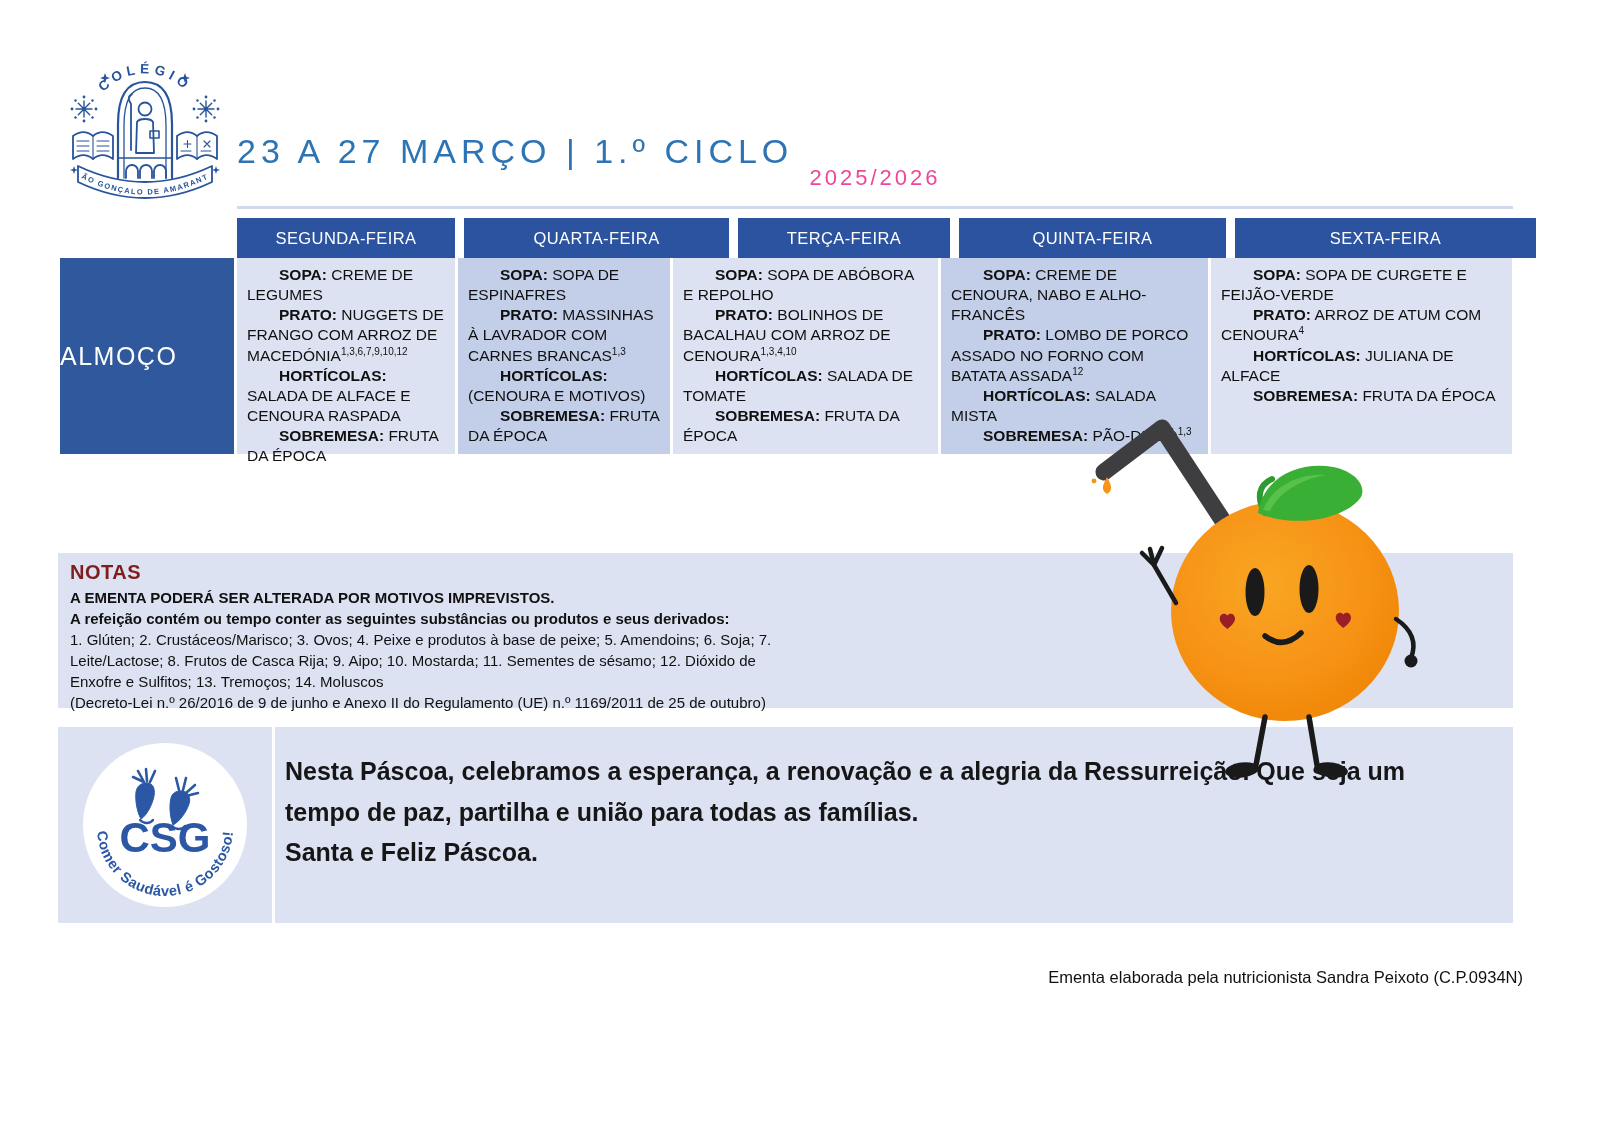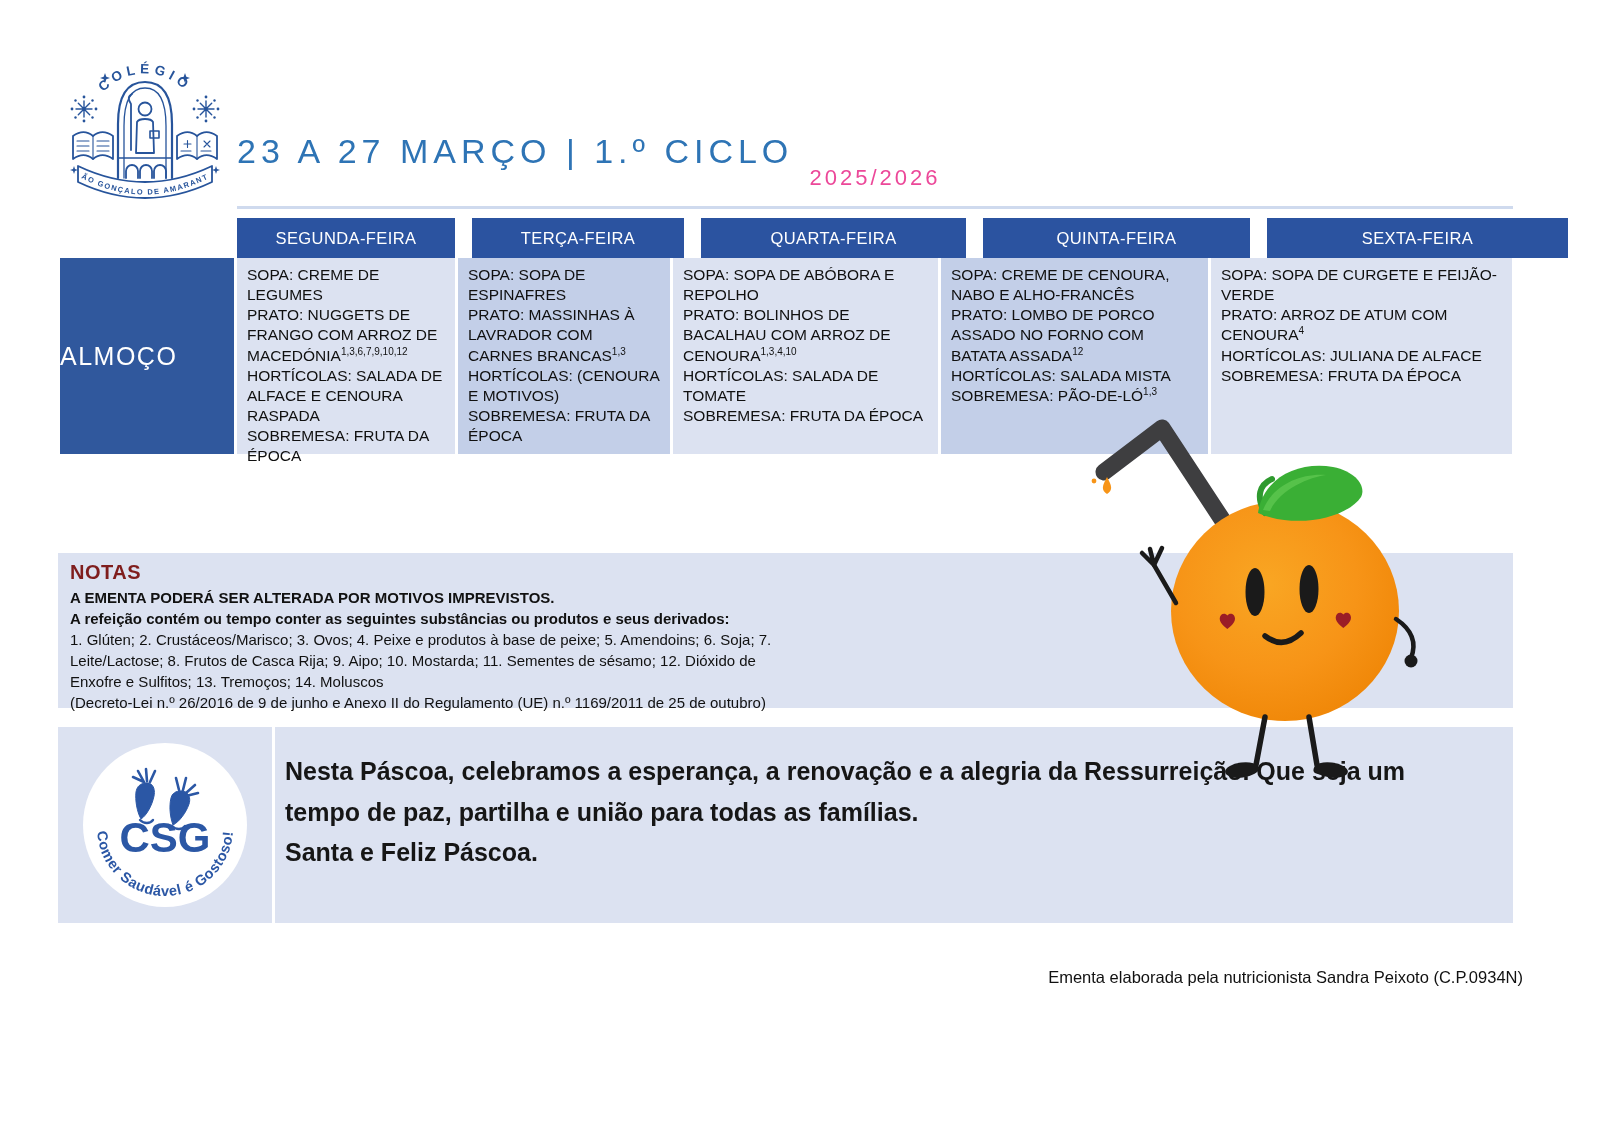--- a/index.html
+++ b/index.html
@@ -9,29 +9,29 @@
     font-family: "Liberation Sans", sans-serif; overflow: hidden; color:#111;
   }
   
   .badge { position:absolute; left:60px; top:52px; width:170px; height:168px; }
   .title { position:absolute; left:237px; top:132px; width:1276px; text-align:left;
            font-size:34px; letter-spacing:5px; color:#2E74B5; font-weight:500; }
   .subtitle { position:absolute; left:237px; top:165px; width:1276px; text-align:center;
            font-size:22px; letter-spacing:3px; color:#ec4899; font-weight:500; }
   .table-topline { position:absolute; left:237px; top:206px; width:1276px; height:3px; background:#cfdaee; }
   
-  .thead { position:absolute; left:237px; top:218px; display:flex; gap:17px; }
+  .thead { position:absolute; left:237px; top:218px; display:flex; gap:9px; }
   .th { background:#2B53A0; color:#fff; height:40px; display:flex; align-items:center; justify-content:center;
         font-size:16.5px; font-weight:500; letter-spacing:0.4px; }
   .tbody { position:absolute; left:60px; top:258px; display:flex; gap:3px; }
   .row-label { width:174px; height:196px; background:#30589D; color:#fff; font-size:25px; letter-spacing:1.5px;
         display:flex; align-items:center; }
   .cell { height:196px; padding:7px 10px; font-size:15.5px; line-height:1.3; color:#101010; }
   .cell p { margin:0; }
-  .cell b { font-weight:400; }
+  .cell b { font-weight:700;margin-left:32px; }
   .cell sup { font-size:10px; line-height:0; }
   .bg-light { background:#DCE2F1; }
   .bg-dark  { background:#C3CFE8; }
   .w1{width:218px} .w2{width:212px} .w3{width:265px} .w4{width:267px} .w5{width:301px}
   
   .notes { position:absolute; left:58px; top:553px; width:1455px; height:155px; background:#DCE2F1; padding:8px 12px; }
   .notes .nh { color:#7f1d1d; font-weight:700; font-size:20px; letter-spacing:0.5px; margin-bottom:3px; }
   .notes .nb { font-weight:700; font-size:15px; line-height:1.4; }
   .notes .nl { font-size:15px; line-height:1.4; max-width:722px; }
   
@@ -112,22 +112,22 @@
       <textPath href="#arcBanner" startOffset="50%">SÃO GONÇALO DE AMARANTE</textPath>
     </text>
   </svg>
 
   <div class="title">23 A 27 MARÇO | 1.º CICLO</div>
   <div class="subtitle">2025/2026</div>
   <div class="table-topline"></div>
 
   <div class="thead">
     <div class="th w1">SEGUNDA-FEIRA</div>
+    <div class="th w3">QUARTA-FEIRA</div>
     <div class="th w2">TERÇA-FEIRA</div>
-    <div class="th w3">QUARTA-FEIRA</div>
     <div class="th w4">QUINTA-FEIRA</div>
     <div class="th w5">SEXTA-FEIRA</div>
   </div>
 
   <div class="tbody">
     <div class="row-label">ALMOÇO</div>
 
     <div class="cell bg-light w1">
       <p><b>SOPA:</b> <span>CREME DE LEGUMES</span><sup></sup></p>
       <p><b>PRATO:</b> <span>NUGGETS DE FRANGO COM ARROZ DE MACEDÓNIA</span><sup>1,3,6,7,9,10,12</sup></p>

